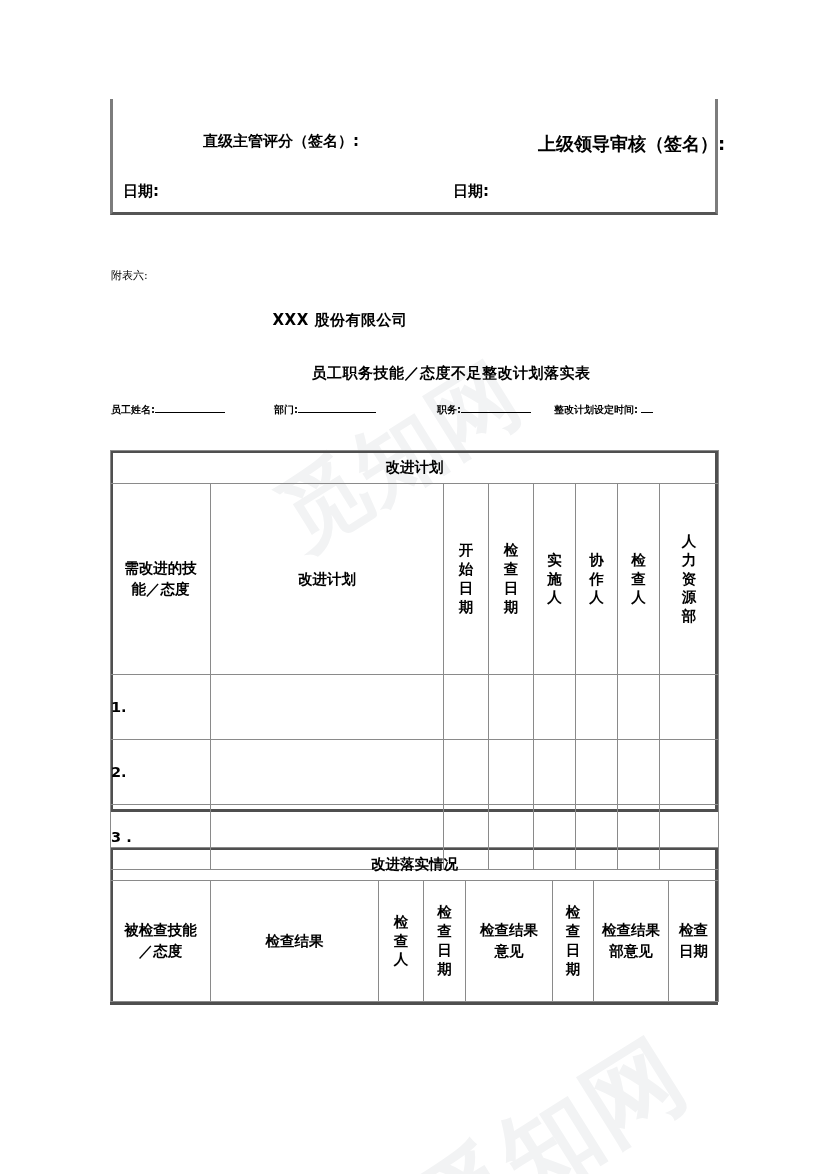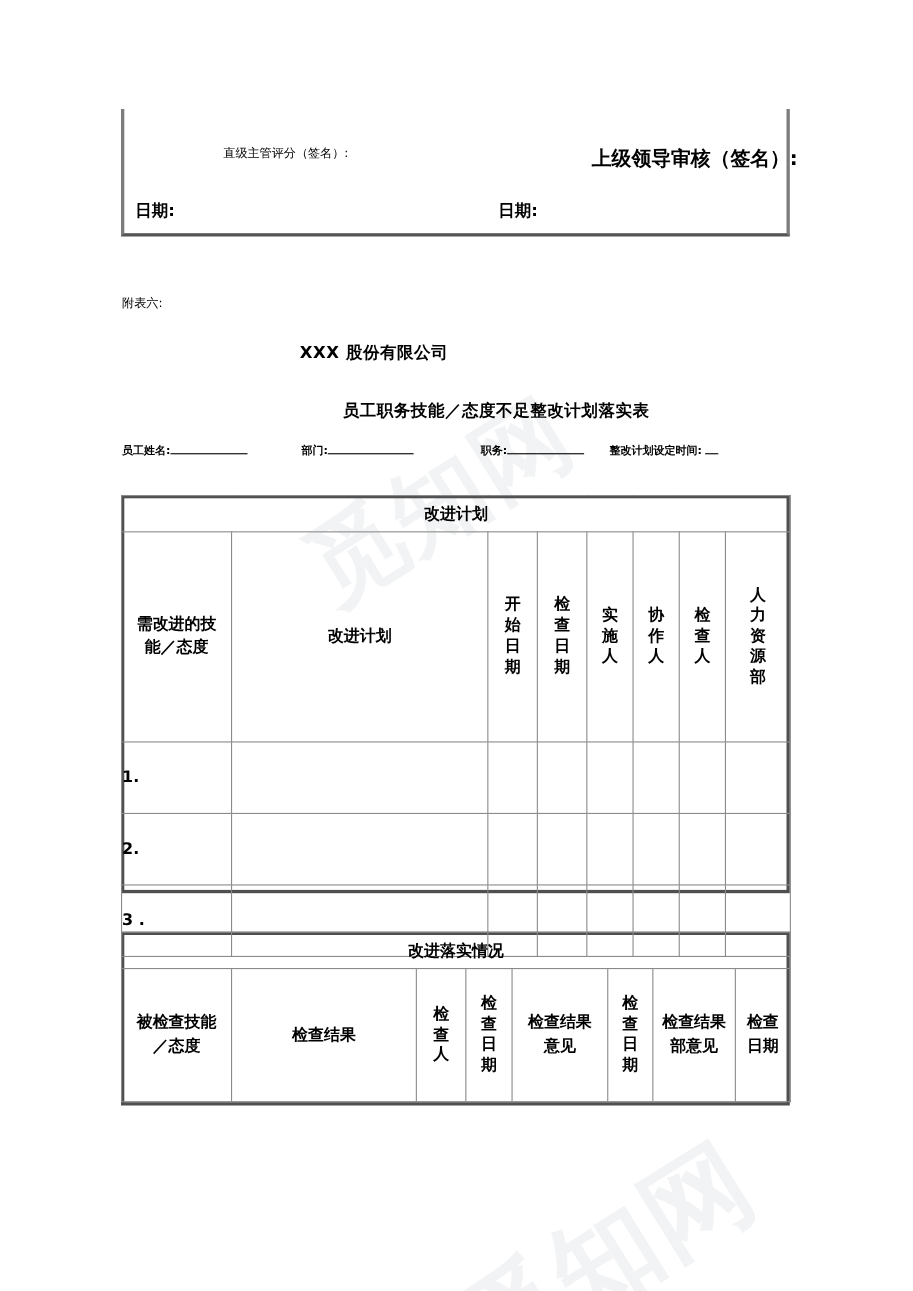--- a/index.html
+++ b/index.html
@@ -63,22 +63,22 @@
     position: absolute;
     left: 0;
     top: 33px;
     width: 100%;
     height: 24px;
   }
   .sig-a {
     position: absolute;
     left: 90px;
     top: 0;
-    font-size: 11px;
-    font-weight: 400;
+    font-size: 15px;
+    font-weight: 700;
     white-space: nowrap;
   }
   .sig-b {
     position: absolute;
     left: 425px;
     top: 0;
     font-size: 18px;
     font-weight: 700;
     white-space: nowrap;
   }

